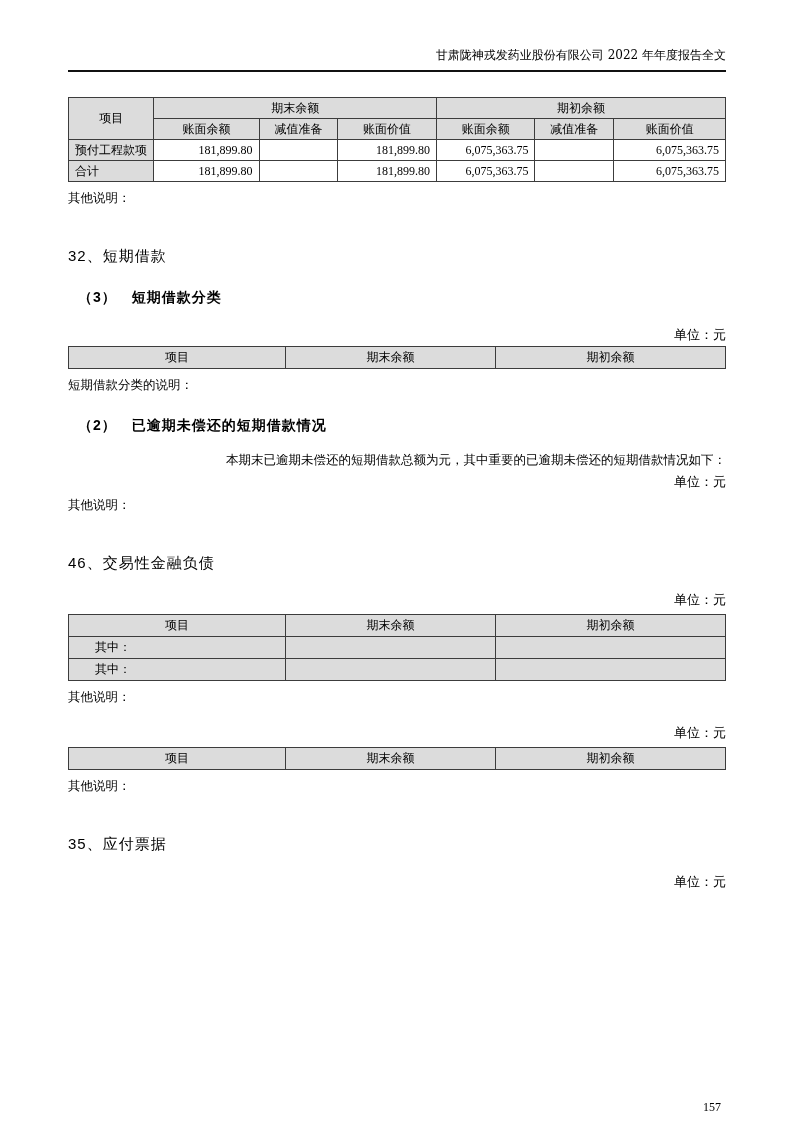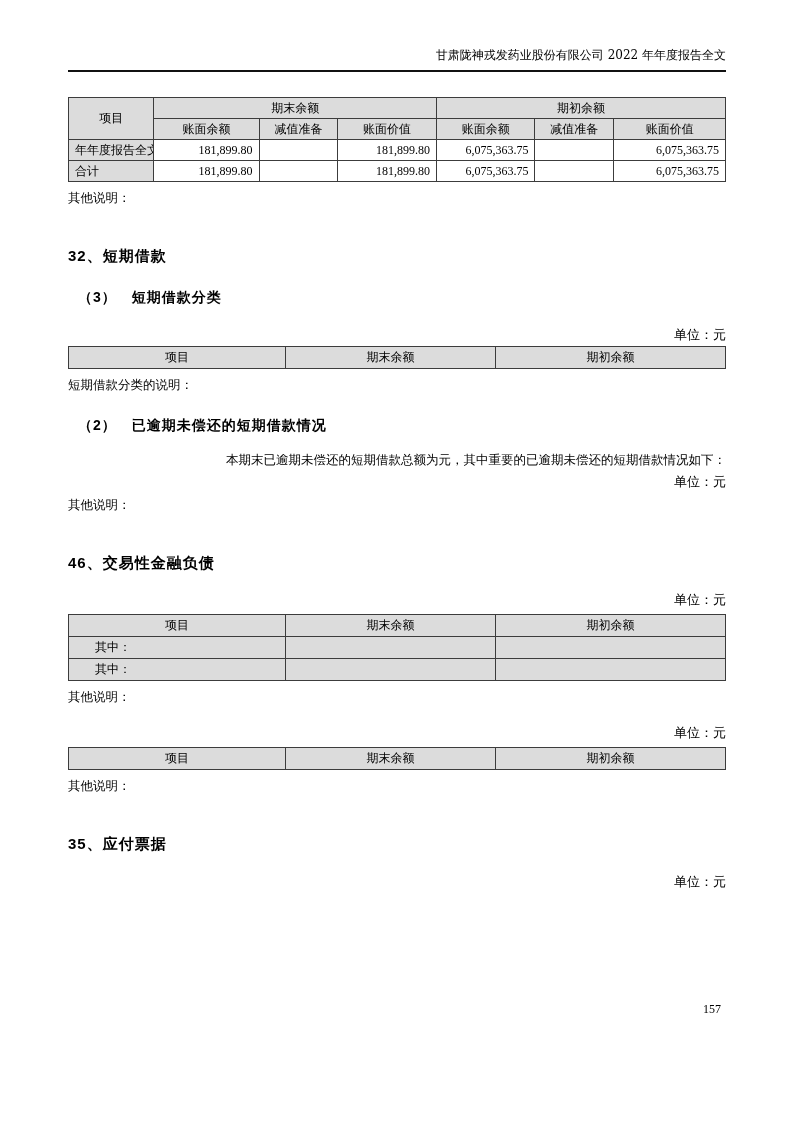--- a/index.html
+++ b/index.html
@@ -22,21 +22,21 @@
     font-size: 12px;
     line-height: 15px;
     padding-bottom: 7px;
   }
   .header-rule { border-bottom: 2px solid #111; height: 0; }
 
   h2.sec {
     margin-top: 43px;
     font-size: 15px;
     line-height: 16px;
-    font-weight: bold;
+    font-weight: normal;
     font-family: "Liberation Sans", "DejaVu Sans", sans-serif;
     letter-spacing: 1px;
   }
   h3.sub {
     margin-top: 25px;
     margin-left: 10px;
     font-size: 14px;
     line-height: 16px;
     font-weight: bold;
     font-family: "Liberation Sans", "DejaVu Sans", sans-serif;
@@ -80,21 +80,21 @@
   .mt25 { margin-top: 25px; }
   .mt4  { margin-top: 4px; }
   .mt7  { margin-top: 7px; }
   .mt8  { margin-top: 8px; }
   .mt23 { margin-top: 23px; }
   .mt44 { margin-top: 44px; }
   .mt46 { margin-top: 46px; }
 
   .page-number {
     position: absolute;
-    top: 1002px;
+    top: 1100px;
     right: 72px;
     font-size: 12px;
     font-family: "Liberation Serif", "DejaVu Serif", serif;
   }
 </style>
 </head>
 <body>
 
 <div class="page">
   <div class="content">
@@ -122,21 +122,21 @@
         </tr>
         <tr>
           <td class="shade center">账面余额</td>
           <td class="shade center">减值准备</td>
           <td class="shade center">账面价值</td>
           <td class="shade center">账面余额</td>
           <td class="shade center">减值准备</td>
           <td class="shade center">账面价值</td>
         </tr>
         <tr>
-          <td class="shade left">年年度报告全文</td>
+          <td class="shade left">预付工程款项</td>
           <td class="num">181,899.80</td>
           <td class="num"></td>
           <td class="num">181,899.80</td>
           <td class="num">6,075,363.75</td>
           <td class="num"></td>
           <td class="num">6,075,363.75</td>
         </tr>
         <tr>
           <td class="shade left">合计</td>
           <td class="num">181,899.80</td>

